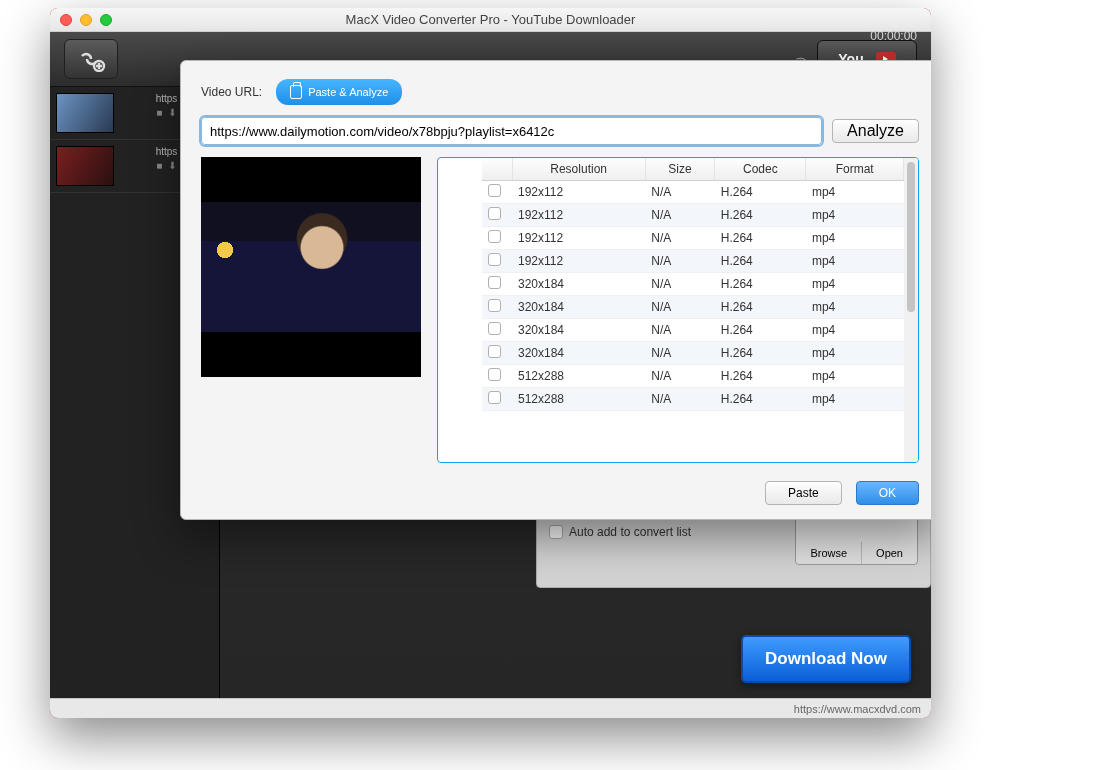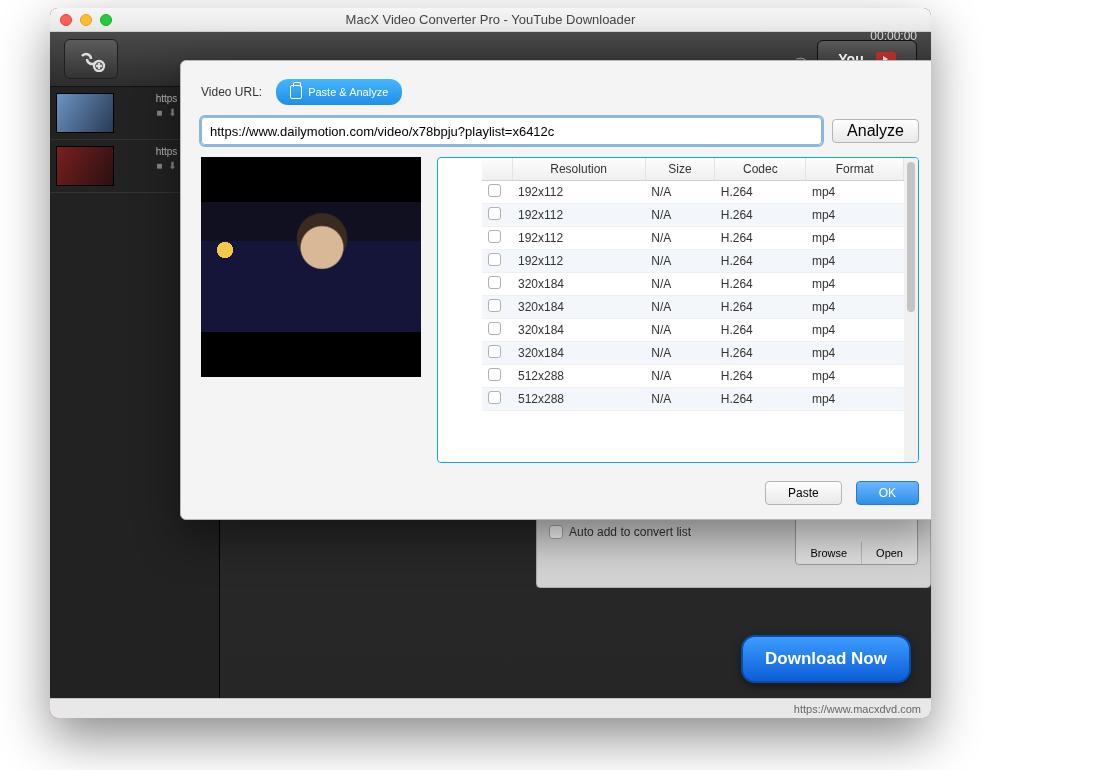--- a/index.html
+++ b/index.html
@@ -57,21 +57,21 @@
   .rp-vol{position:absolute; right:14px; top:-30px; display:flex; align-items:center; gap:8px;}
   .vol-track{width:100px;height:4px;background:#888;border-radius:2px;position:relative;}
   .vol-thumb{position:absolute;left:22px;top:-4px;width:12px;height:12px;background:#eee;border:1px solid #888;border-radius:50%;}
   .tf-input{flex:1;height:22px;background:#fff;border:1px solid #bbb;border-radius:3px;padding:0 6px;font-size:11px;}
   .seg{display:flex;border:1px solid #9c9c9c;border-radius:4px;overflow:hidden;background:linear-gradient(#fafafa,#e3e3e3);}
   .seg button{height:22px;padding:0 14px;border:none;background:transparent;font-size:11px;border-left:1px solid #bbb;cursor:pointer;margin-top:43px;}
   .seg button:first-child{border-left:none;}
   .chk{width:14px;height:14px;border:1px solid #aaa;border-radius:3px;background:#fff;}
 
   .dlnow{position:absolute;right:20px;bottom:15px;width:170px;height:48px;
-    background:linear-gradient(#3e9cff,#0b5ed7);border:2px solid #0a4aa8;border-radius:14px;
+    background:linear-gradient(#3e9cff,#0b5ed7);border:2px solid #0a4aa8;border-radius:5px;
     color:#fff;font-size:17px;font-weight:bold;box-shadow:0 3px 8px rgba(0,0,0,.4);cursor:pointer;}
 
   .footer{position:absolute;bottom:0;left:0;right:0;height:20px;background:#e8e8e8;
     border-top:1px solid #c7c7c7;font-size:11px;color:#666;display:flex;align-items:center;justify-content:flex-end;padding:0 10px;}
 
   
   .sheet {
     position:absolute; left:130px; top:52px; width:760px; height:460px;
     background:#f4f4f4; border:1px solid #b6b6b6; border-radius:6px;
     box-shadow:0 18px 45px rgba(0,0,0,.45); padding:18px 20px 14px;

